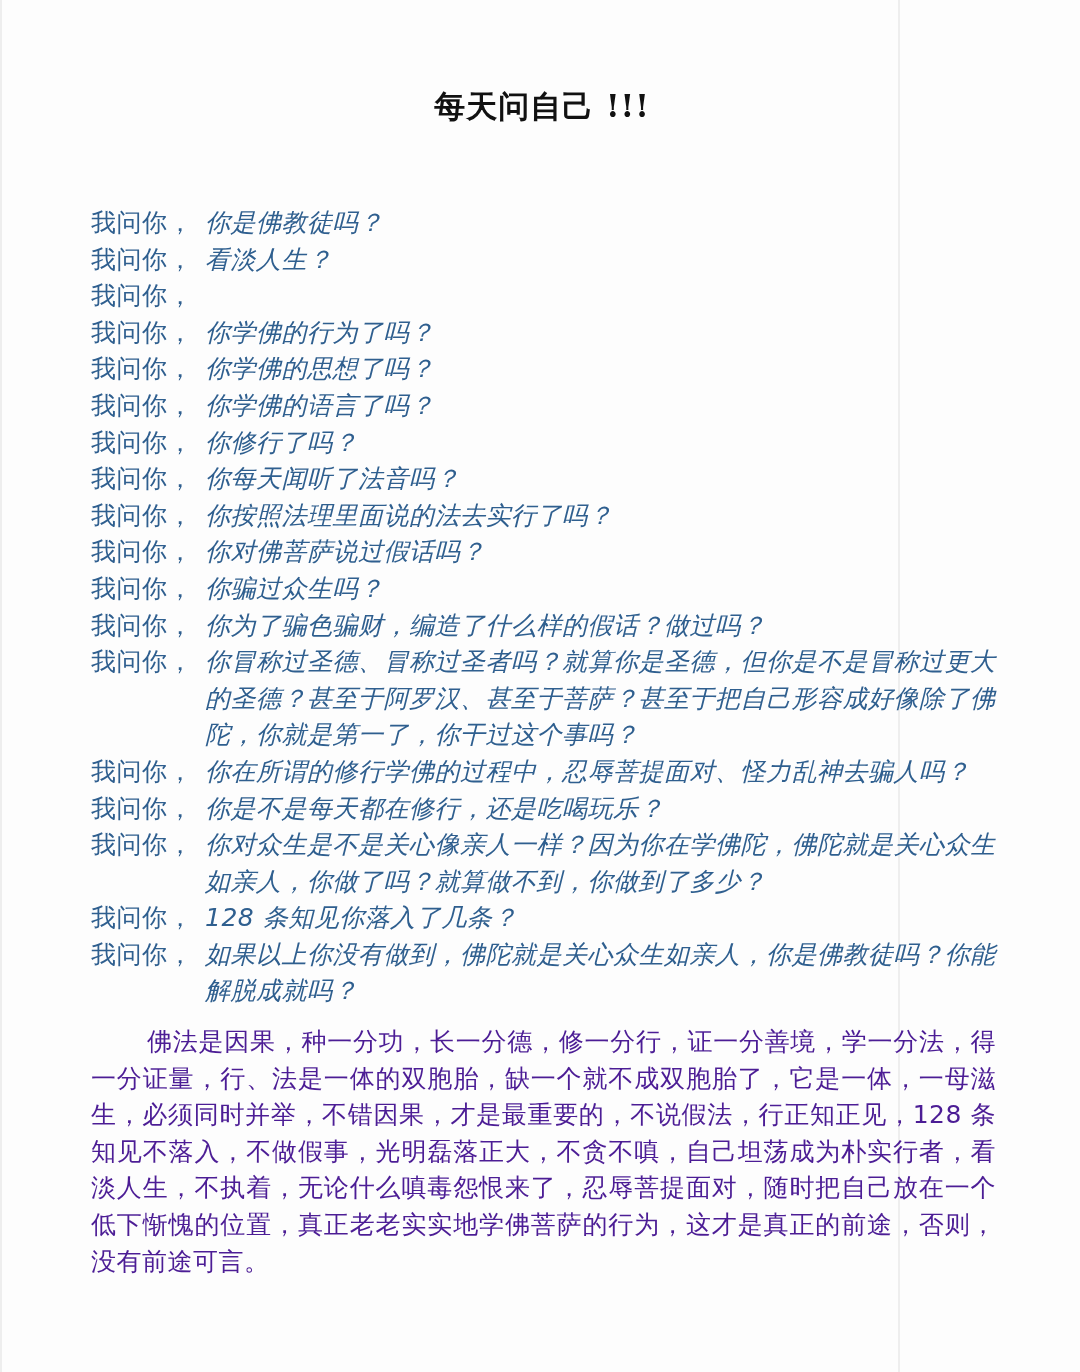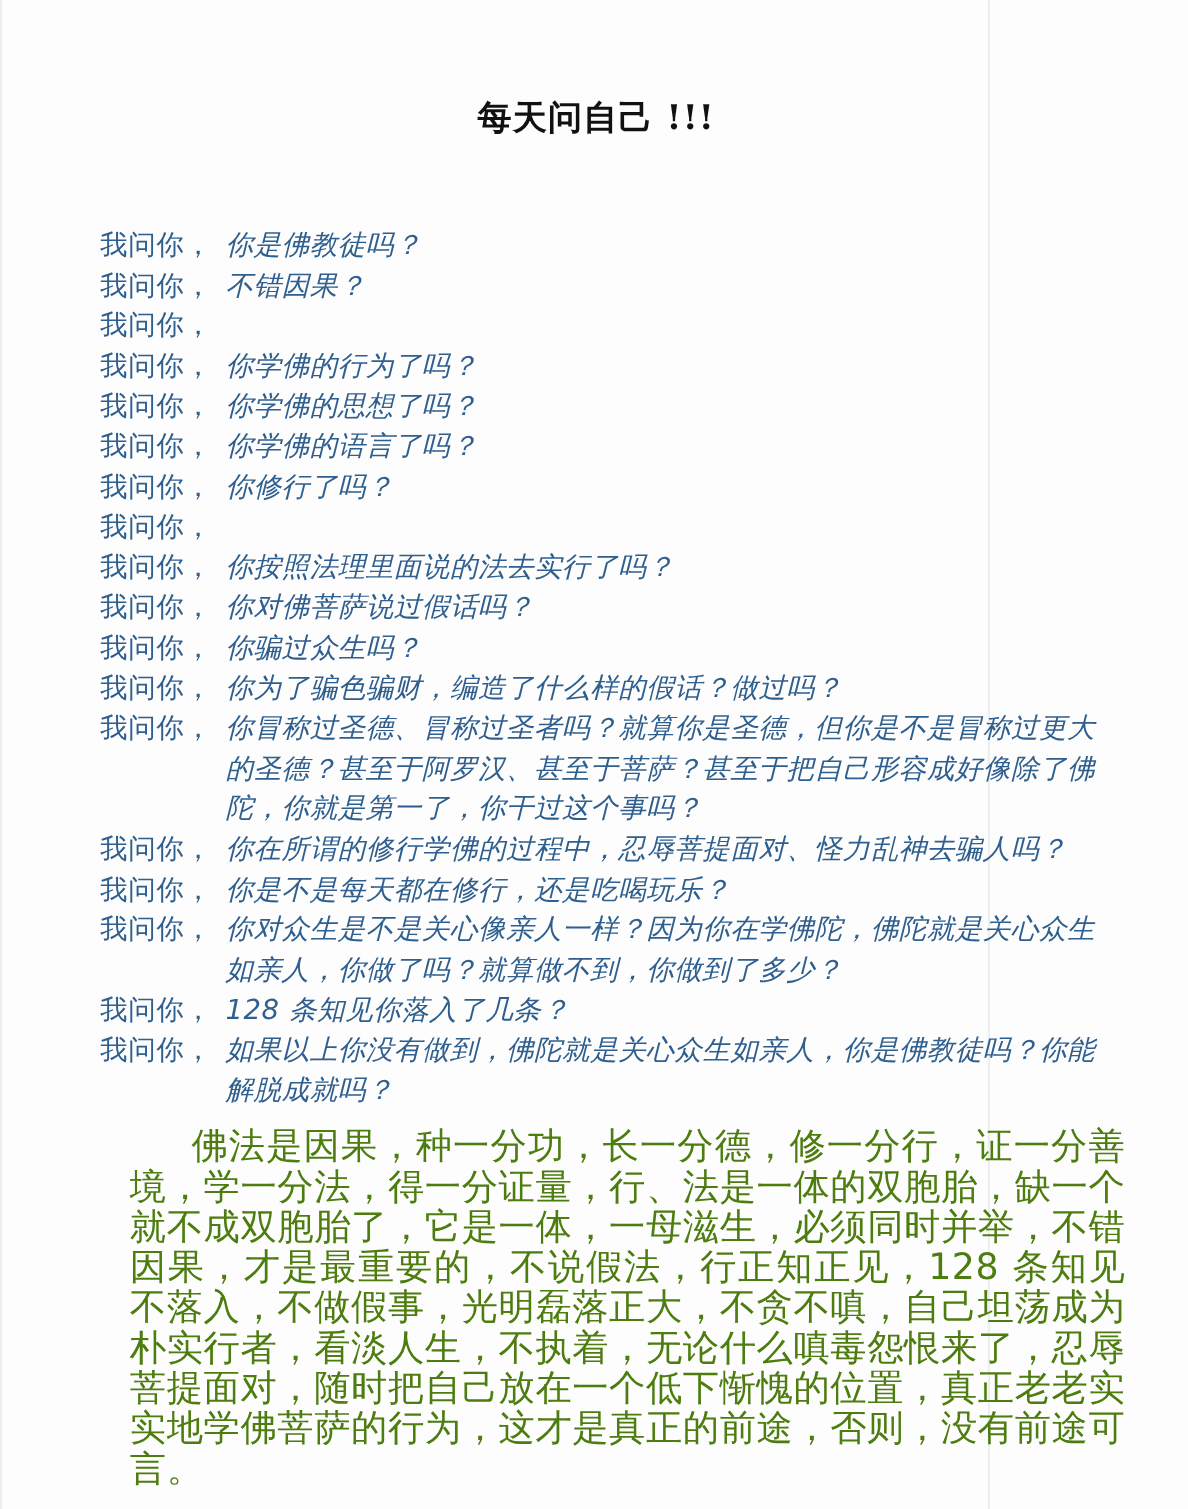--- a/index.html
+++ b/index.html
@@ -55,43 +55,42 @@
     }
     .q .body {
       flex: 1 1 auto;
       font-style: italic;
     }
     .closing {
       position: absolute;
       top: 1024px;
       left: 89px;
       width: 905px;
-      font-size: 33px;
+      font-size: 25px;
       line-height: 36.6px;
-      color: #4d7c0f;
+      color: #4c1d95;
       text-indent: 56px;
       text-align: justify;
       letter-spacing: 0.5px;
-      margin-left: 27px;
     }
   </style>
 </head>
 <body>
 
 <div class="page">
   <div class="title">每天问自己 !!!</div>
 
   <div class="questions">
     <div class="q">
         <span class="prefix">我问你，</span>
         <span class="body">你是佛教徒吗？</span>
       </div>
     <div class="q">
         <span class="prefix">我问你，</span>
-        <span class="body">不错因果？</span>
+        <span class="body">看淡人生？</span>
       </div>
     <div class="q">
         <span class="prefix">我问你，</span>
       </div>
     <div class="q">
         <span class="prefix">我问你，</span>
         <span class="body">你学佛的行为了吗？</span>
       </div>
     <div class="q">
         <span class="prefix">我问你，</span>
@@ -100,20 +99,21 @@
     <div class="q">
         <span class="prefix">我问你，</span>
         <span class="body">你学佛的语言了吗？</span>
       </div>
     <div class="q">
         <span class="prefix">我问你，</span>
         <span class="body">你修行了吗？</span>
       </div>
     <div class="q">
         <span class="prefix">我问你，</span>
+        <span class="body">你每天闻听了法音吗？</span>
       </div>
     <div class="q">
         <span class="prefix">我问你，</span>
         <span class="body">你按照法理里面说的法去实行了吗？</span>
       </div>
     <div class="q">
         <span class="prefix">我问你，</span>
         <span class="body">你对佛菩萨说过假话吗？</span>
       </div>
     <div class="q">

